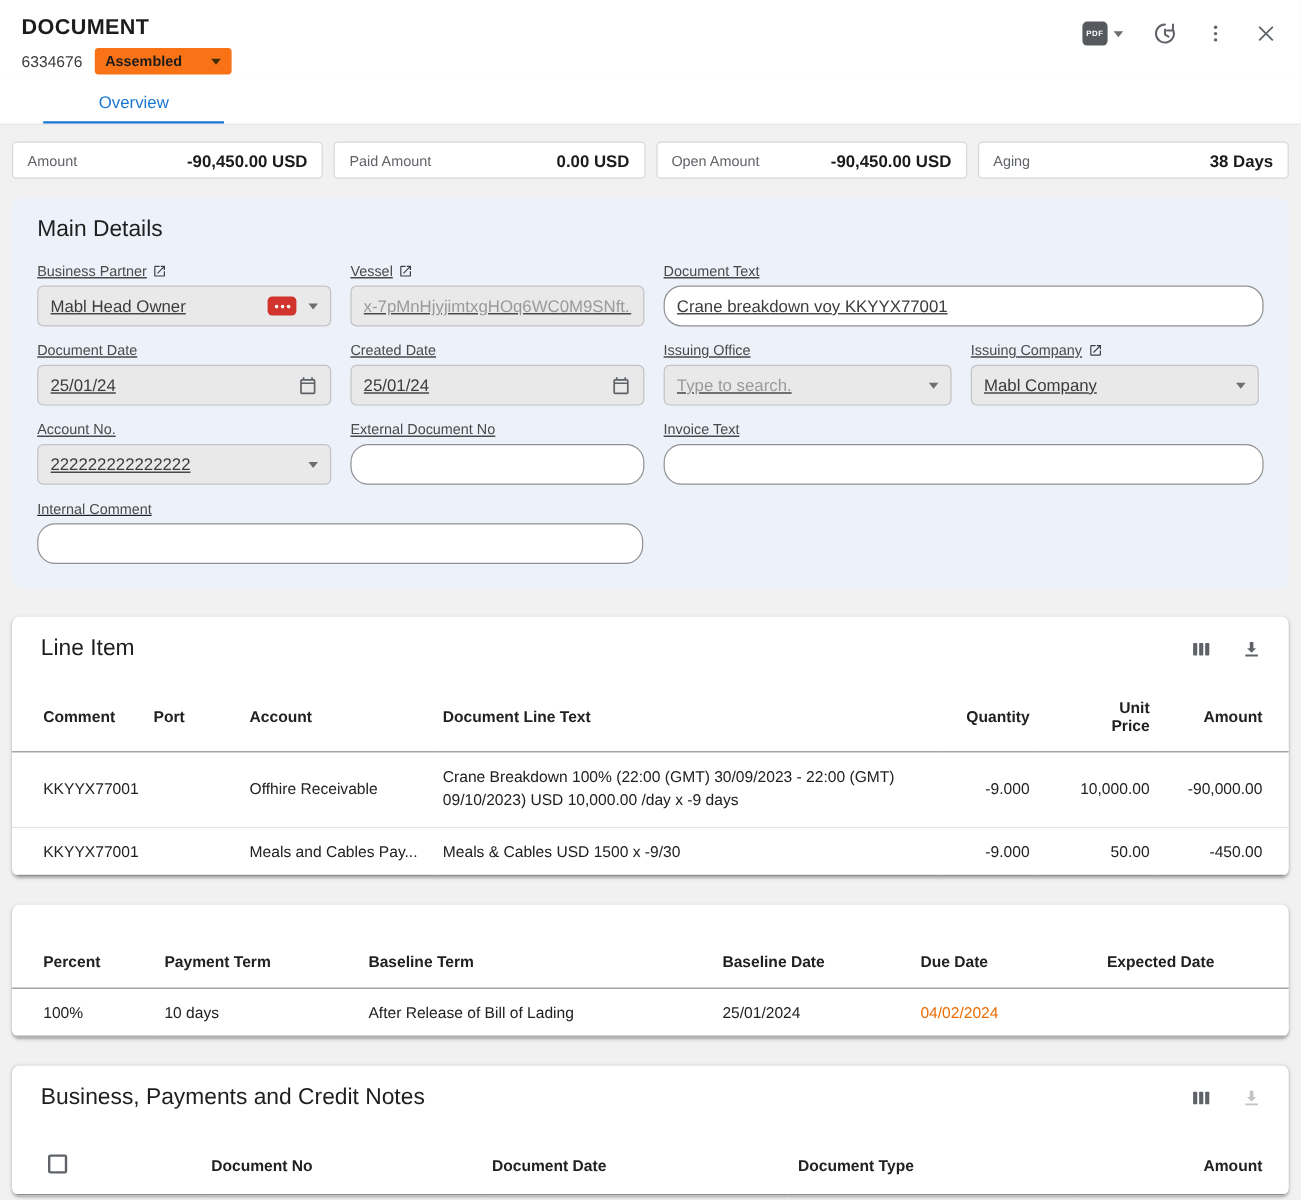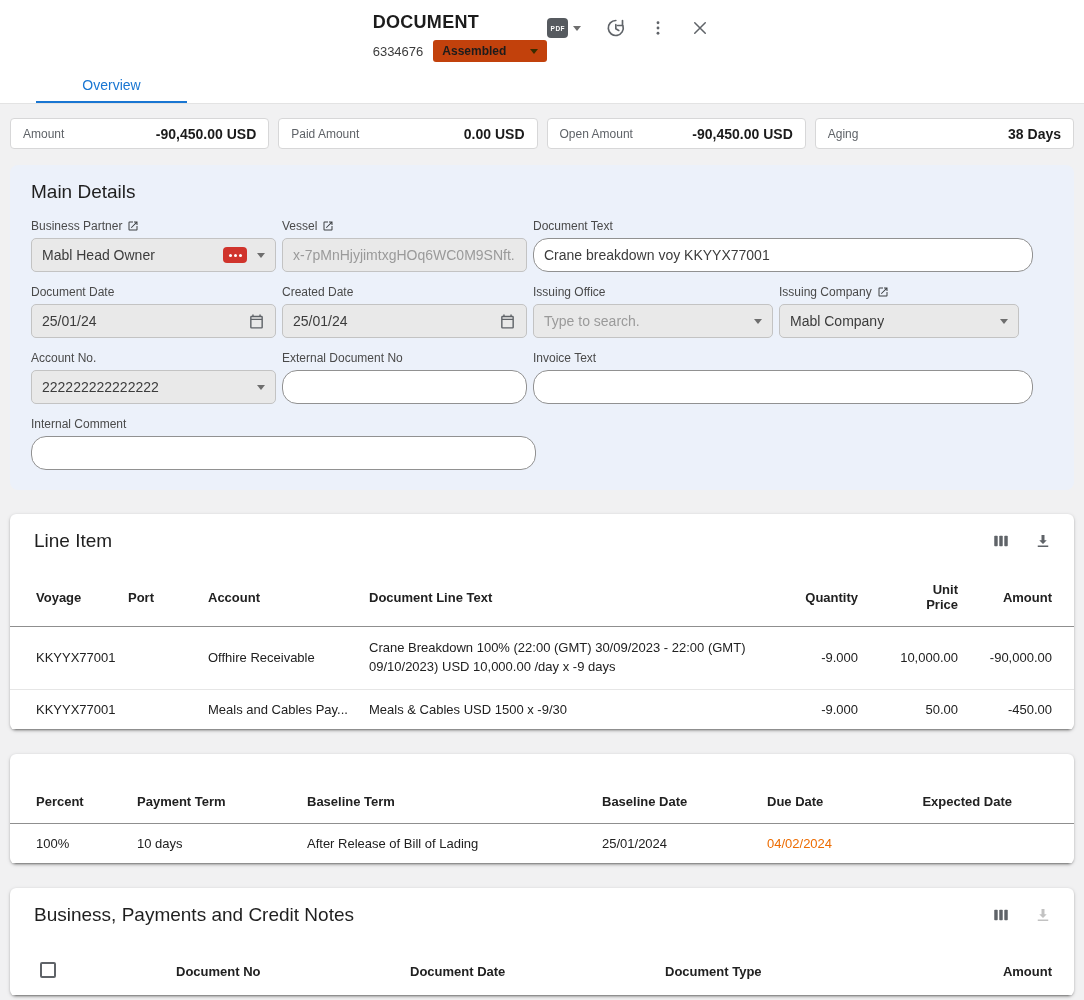--- a/index.html
+++ b/index.html
@@ -7,28 +7,28 @@
   body {
     width: 1084px; height: 1000px; overflow: hidden;
     background: #f1f1f2;
     font-family: "Liberation Sans", sans-serif;
     color: #202124;
   }
 
   
   .topbar {
     background: #fff;
-    display: flex; justify-content: center; align-items: flex-start;
+    display: flex; justify-content: space-between; align-items: flex-start;
     padding: 12px 20px 4px 18px;
   }
   .doc-title { font-size: 18px; font-weight: bold; letter-spacing: .3px; color: #1c1c1c; }
   .doc-sub { display: flex; align-items: center; gap: 10px; margin-top: 7px; }
   .doc-number { font-size: 13px; color: #3c3c3c; }
   .badge {
-    background: #c2410c; color: #1c1c1c;
+    background: #f97316; color: #1c1c1c;
     font-size: 12px; font-weight: 600;
     border-radius: 3px; padding: 4px 9px;
     display: inline-flex; align-items: center; gap: 24px;
     cursor: pointer;
   }
   .caret {
     display: inline-block; width: 0; height: 0;
     border-left: 4.5px solid transparent; border-right: 4.5px solid transparent;
     border-top: 5px solid #6e6e6e;
   }
@@ -60,21 +60,21 @@
   }
   .sum-label { font-size: 12px; color: #5f6368; }
   .sum-value { font-size: 14px; font-weight: bold; color: #1b1b1b; }
 
   
   .main-details {
     margin: 6px 10px 24px; background: #ecf1fa; border-radius: 8px;
     padding: 16px 21px 18px;
   }
   .main-details h2 { margin: 0 0 16px; font-size: 19px; font-weight: 400; color: #1f1f1f; }
-  .md-row { display: flex; gap: 6px; margin-bottom: 13px; }
+  .md-row { display: flex; gap: 16px; margin-bottom: 13px; text-decoration: underline; }
   .md-row:last-child { margin-bottom: 2px; }
   .fld-label {
     font-size: 12px; color: #4a4a4a; margin-bottom: 5px;
     display: flex; align-items: center; gap: 5px;
   }
   .w245 { width: 245px; } .w240 { width: 240px; } .w500 { width: 500px; } .w505 { width: 505px; }
   .select, .text-input {
     height: 34px; width: 100%;
     border: 1px solid #919191; border-radius: 5px; background: #fff;
     display: flex; align-items: center; padding: 0 10px;
@@ -333,21 +333,21 @@
           <col style="width:110px">
           <col style="width:80px">
           <col style="width:161px">
           <col style="width:420px">
           <col style="width:85px">
           <col style="width:100px">
           <col style="width:108px">
         </colgroup>
       <thead>
         <tr>
-          <th class="first">Voyage</th>
+          <th class="first">Comment</th>
           <th>Port</th>
           <th>Account</th>
           <th>Document Line Text</th>
           <th class="num">Quantity</th>
           <th class="num"><span class="narrow">Unit Price</span></th>
           <th class="num last">Amount</th>
         </tr>
       </thead>
       <tbody>
         <tr>

